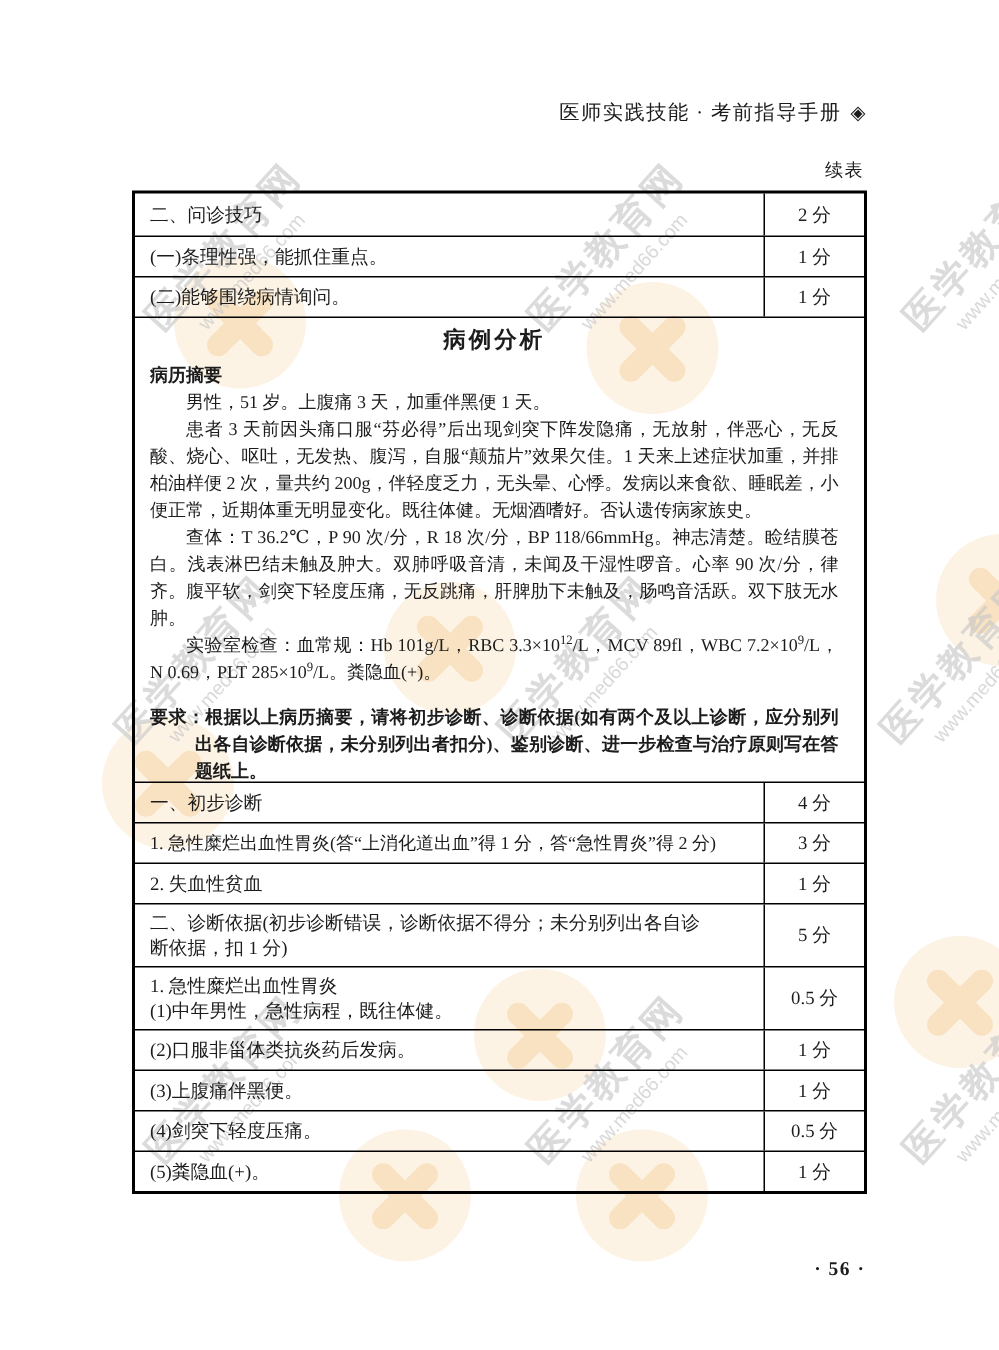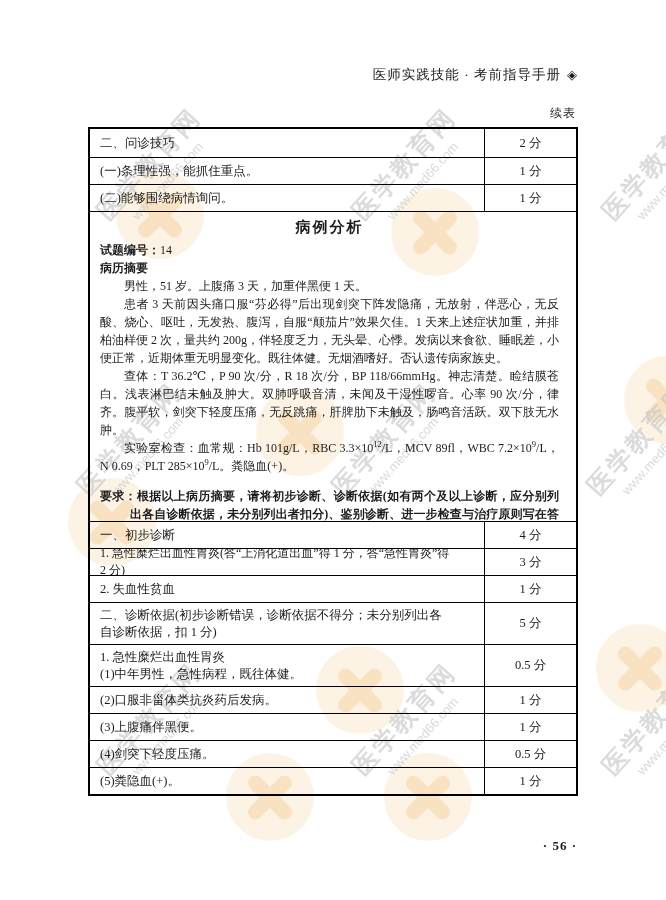--- a/index.html
+++ b/index.html
@@ -29,21 +29,21 @@
   .running-head .dia{font-family:"DejaVu Sans",sans-serif;font-size:13px;margin-left:6px;}
   .cont-label{position:absolute;top:105px;right:90px;font-size:12px;letter-spacing:1px;}
   .page-num{position:absolute;top:838px;right:89px;font-size:13px;font-weight:700;letter-spacing:1px;}
   
   .tbl{position:absolute;left:88px;top:127px;width:490px;border:2px solid #000;
     box-sizing:border-box;background:transparent;}
   .trow{display:flex;box-sizing:border-box;border-top:1px solid #000;}
   .trow:first-child{border-top:none;}
   .c1{flex:1;display:flex;align-items:center;padding:2px 10px;box-sizing:border-box;
     font-size:12.5px;line-height:17px;overflow:hidden;white-space:pre-line;text-align:left;}
-  .c2{width:92px;display:flex;align-items:center;justify-content:center;
+  .c2{width:67px;display:flex;align-items:center;justify-content:center;
     border-left:1px solid #000;box-sizing:border-box;font-size:12.5px;overflow:hidden;margin-left:20px;}
   
   .case-cell{flex:1;padding:4px 17px 0 10px;box-sizing:border-box;overflow:hidden;
     font-size:12px;line-height:18px;}
   .case-title{text-align:center;font-weight:700;font-size:15px;margin:2px 0 5px 0;letter-spacing:2px;}
   .case-line{margin:0;}
   .blabel{font-weight:700;}
   .para{margin:0;text-indent:2em;text-align:justify;}
   sup{font-size:8.5px;line-height:0;}
   .req{font-weight:700;padding-left:30px;text-indent:-30px;text-align:justify;}
@@ -146,21 +146,20 @@
         <div class="c2">1 分</div>
       </div>
       <div class="trow" style="height:27px">
         <div class="c1">(二)能够围绕病情询问。</div>
         <div class="c2">1 分</div>
       </div>
 
       <div class="trow" style="height:310px">
         <div class="case-cell">
           <div class="case-title">病例分析</div>
-          <p class="case-line"><span class="blabel">试题编号：</span><span>14</span></p>
           <p class="case-line blabel">病历摘要</p>
           <p class="para">男性，51 岁。上腹痛 3 天，加重伴黑便 1 天。</p>
           <p class="para">患者 3 天前因头痛口服“芬必得”后出现剑突下阵发隐痛，无放射，伴恶心，无反酸、烧心、呕吐，无发热、腹泻，自服“颠茄片”效果欠佳。1 天来上述症状加重，并排柏油样便 2 次，量共约 200g，伴轻度乏力，无头晕、心悸。发病以来食欲、睡眠差，小便正常，近期体重无明显变化。既往体健。无烟酒嗜好。否认遗传病家族史。</p>
           <p class="para">查体：T 36.2℃，P 90 次/分，R 18 次/分，BP 118/66mmHg。神志清楚。睑结膜苍白。浅表淋巴结未触及肿大。双肺呼吸音清，未闻及干湿性啰音。心率 90 次/分，律齐。腹平软，剑突下轻度压痛，无反跳痛，肝脾肋下未触及，肠鸣音活跃。双下肢无水肿。</p>
           <p class="para"><span>实验室检查：血常规：Hb 101g/L，RBC 3.3×10</span><sup>12</sup><span>/L，MCV 89fl，WBC 7.2×10</span><sup>9</sup><span>/L，N 0.69，PLT 285×10</span><sup>9</sup><span>/L。粪隐血(+)。</span></p>
           <p class="req"><span>要求：</span><span>根据以上病历摘要，请将初步诊断、诊断依据(如有两个及以上诊断，应分别列出各自诊断依据，未分别列出者扣分)、鉴别诊断、进一步检查与治疗原则写在答题纸上。</span></p>
         </div>
       </div>
 
       <div class="trow" style="height:27px">

